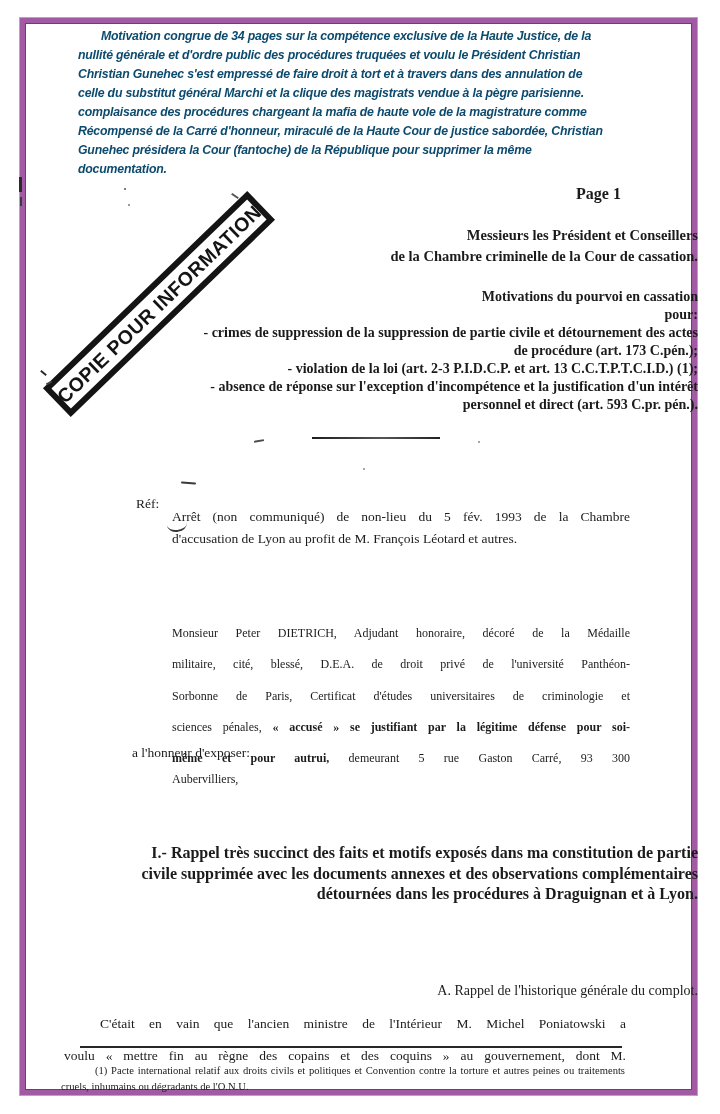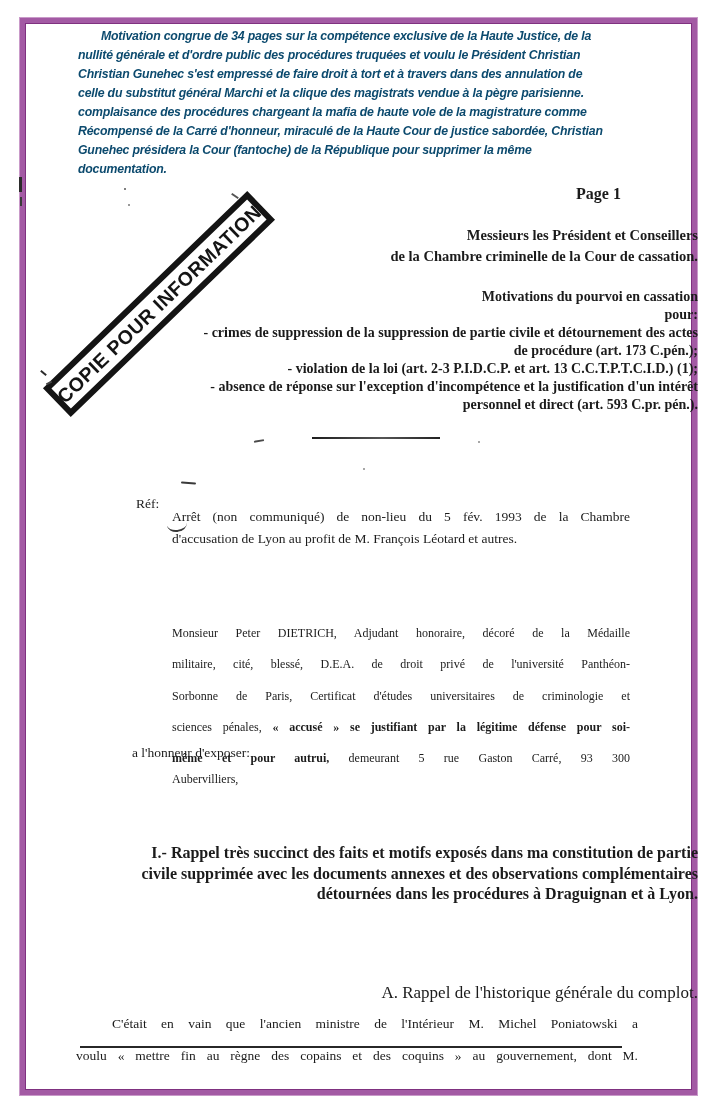--- a/index.html
+++ b/index.html
@@ -20,32 +20,32 @@
     white-space:nowrap;
     font-style:italic;
   }
   .notice .ind{padding-left:23px;}
   .pageno{position:absolute;left:576px;top:185px;font-size:16px;font-weight:bold;}
   
   .center-col{position:absolute;left:38px;width:660px;text-align:right;}
   .salut{top:225px;font-size:14.5px;font-weight:bold;line-height:21px;}
   .motifs{top:288px;font-size:14px;font-weight:bold;line-height:18px;}
   .sect1{top:843px;font-size:16px;font-weight:bold;line-height:20.5px;}
-  .suba{top:983px;font-size:17px;}
+  .suba{top:983px;font-size:14px;}
   .rule-short{position:absolute;left:312px;top:437px;width:128px;height:2px;
     background:linear-gradient(90deg,#1e1e1e,#555 55%,#222);}
   
   .ref-label{position:absolute;left:136px;top:496px;font-size:13.5px;}
   .ref-text{position:absolute;left:172px;top:496px;width:458px;font-size:13.5px;line-height:21.5px;}
   .jline{text-align:justify;text-align-last:justify;margin-top:10px;}
   
   .applicant{position:absolute;left:172px;top:613px;width:458px;font-size:12px;line-height:21.3px;}
   .expose{position:absolute;left:132px;top:745px;font-size:13.5px;}
   
-  .para{position:absolute;left:76px;top:1003px;width:562px;font-size:13.5px;line-height:21.5px;}
+  .para{position:absolute;left:64px;top:1003px;width:562px;font-size:13.5px;line-height:21.5px;}
   .para .l1{text-indent:36px;}
   .fnrule{position:absolute;left:80px;top:1046px;width:542px;height:2px;background:#272727;}
   .footnote{position:absolute;left:61px;top:1053px;width:564px;font-size:10.6px;line-height:16px;}
   .footnote .l1{text-indent:34px;}
   
   .stamp{
     position:absolute;left:17px;top:284px;width:284px;height:40px;box-sizing:border-box;
     border:6px solid #141414;transform:rotate(-44deg);
     display:flex;align-items:center;justify-content:center;
     font-family:"Liberation Sans",sans-serif;font-weight:bold;font-size:19.5px;
@@ -130,20 +130,24 @@
 
   <div class="center-col suba">A. Rappel de l'historique générale du complot.</div>
 
   <div class="para">
     <div class="l1 jline">C'était en vain que l'ancien ministre de l'Intérieur M. Michel Poniatowski a</div>
     <div class="jline">voulu « mettre fin au règne des copains et des coquins » au gouvernement, dont M.</div>
   </div>
 
   <div class="fnrule"></div>
 
+  <div class="footnote">
+    <div class="l1 jline">(1) Pacte international relatif aux droits civils et politiques et Convention contre la torture et autres peines ou traitements</div>
+    <div>cruels, inhumains ou dégradants de l'O.N.U.</div>
+  </div>
 
   <div class="stamp">
     <span>COPIE POUR INFORMATION</span>
   </div>
 
   <div class="art a1"></div>
   <div class="art a2"></div>
   <div class="art dot d1"></div>
   <div class="art dot d2"></div>
   <div class="art dot d3"></div>

